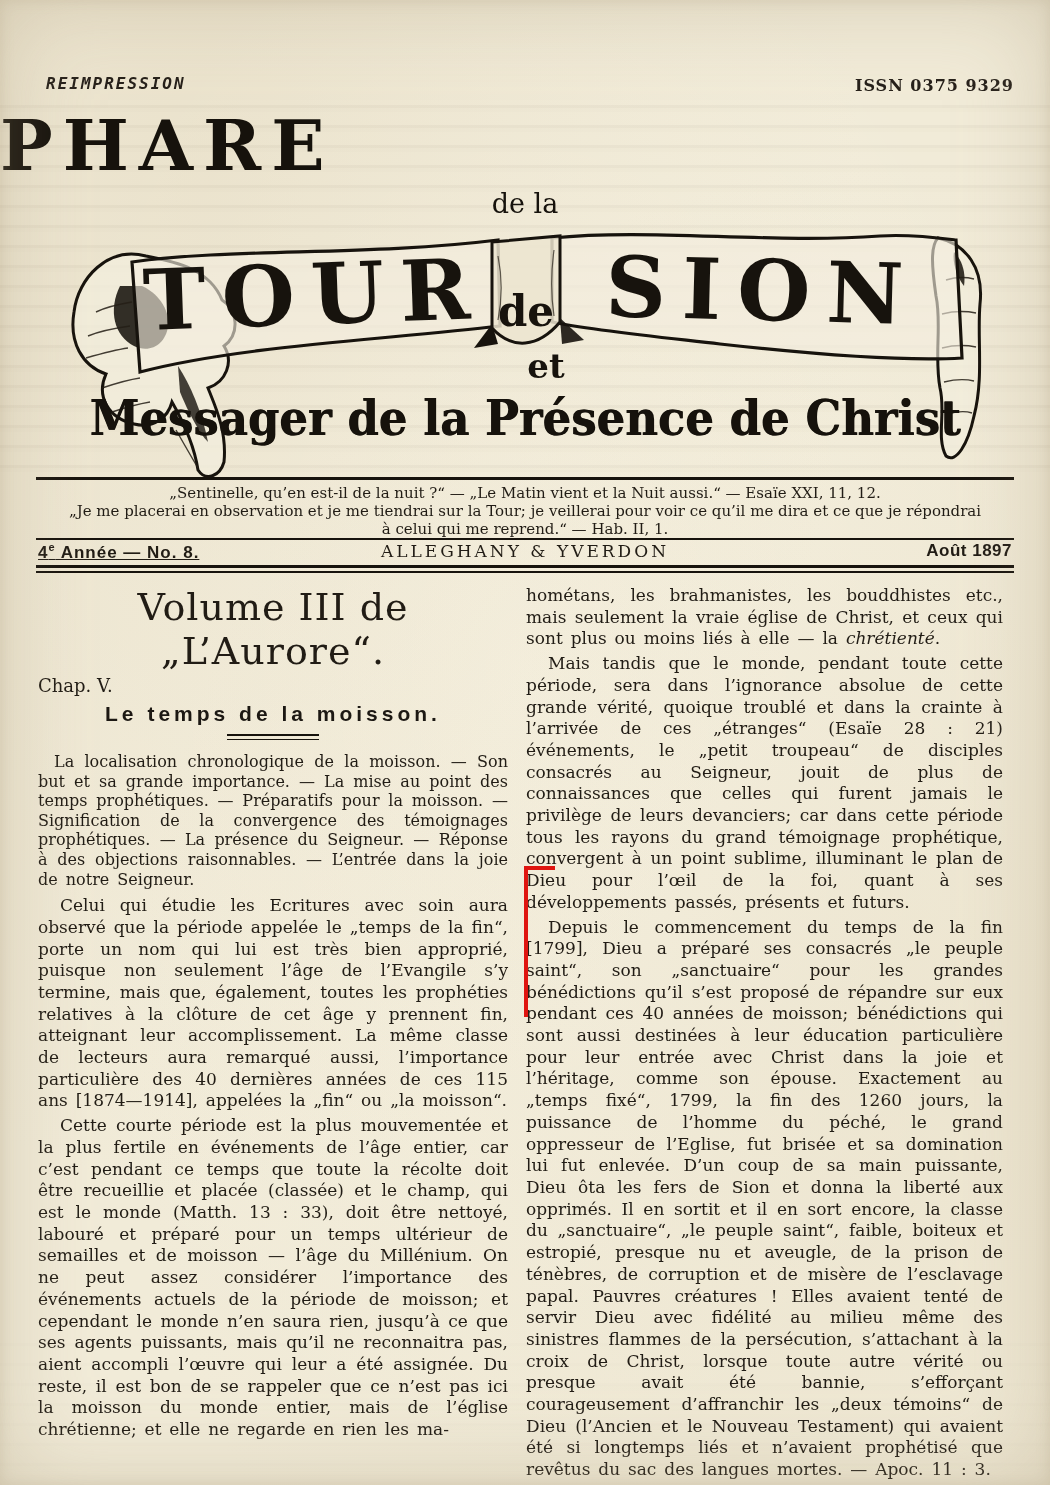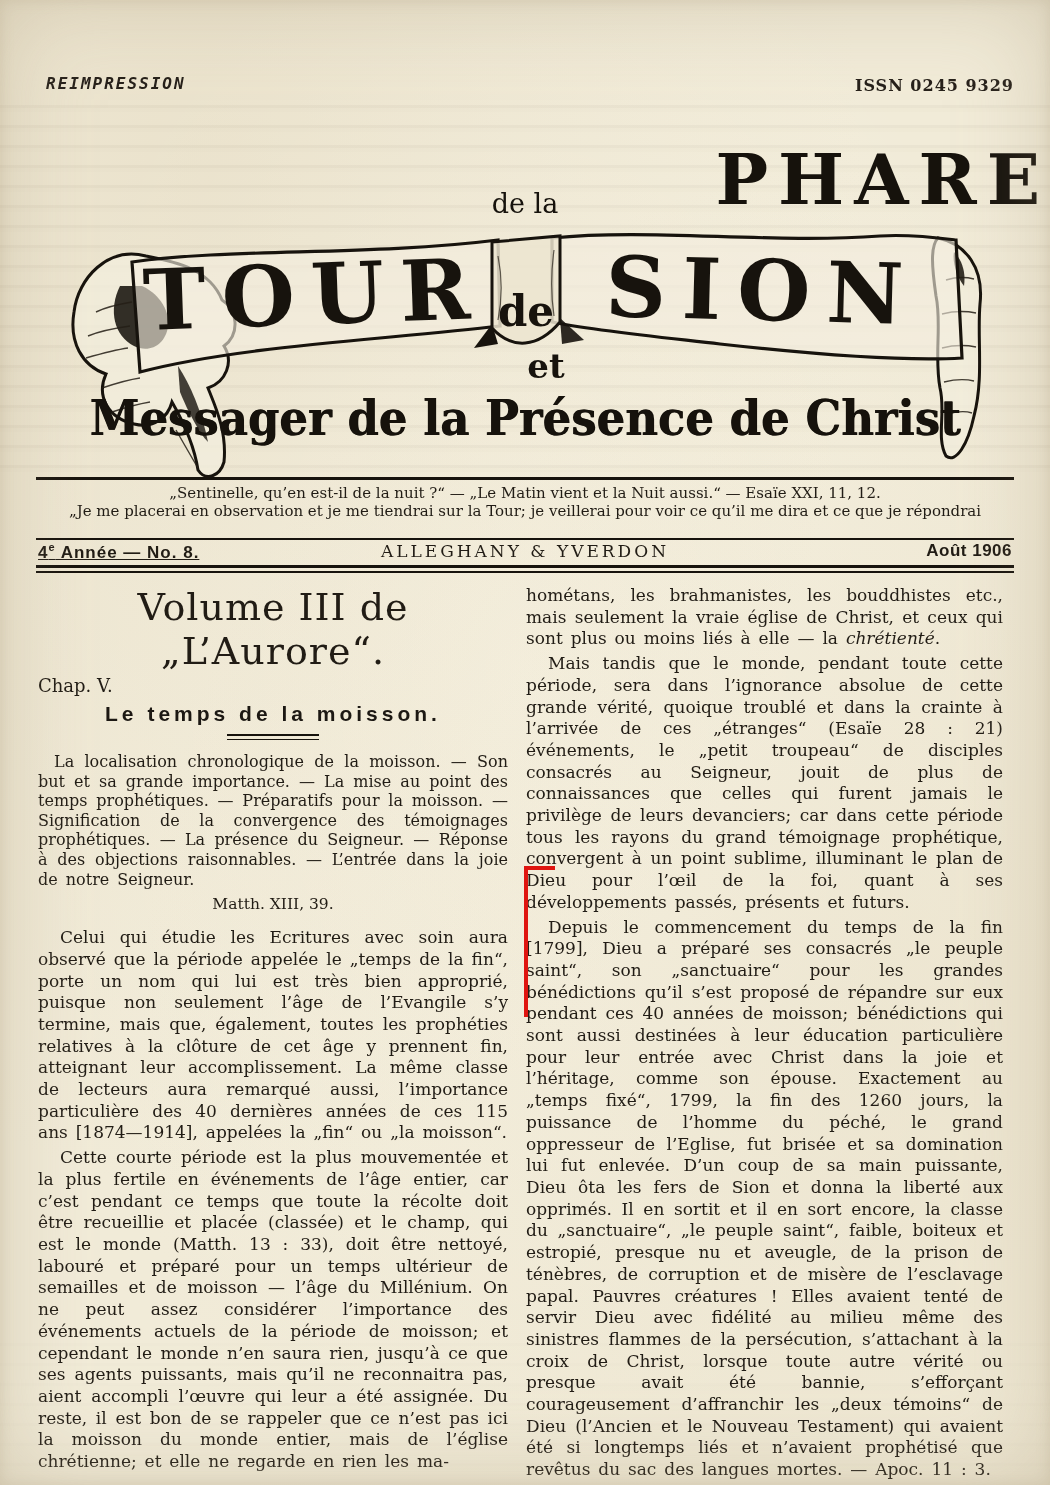--- a/index.html
+++ b/index.html
@@ -16,22 +16,22 @@
   #page::after{content:"";position:absolute;inset:0;pointer-events:none;
     box-shadow:inset 0 0 90px rgba(167,152,120,.38), inset 0 0 14px rgba(167,152,120,.25);}
   .bleed{position:absolute;pointer-events:none;opacity:.55;filter:blur(.6px);
     background:repeating-linear-gradient(180deg, rgba(0,0,0,0) 0 13px, rgba(120,106,88,.10) 13px 16px, rgba(140,126,106,.04) 16px 20px);}
   .abs{position:absolute;}
   
   .reprint{left:46px;top:74px;font-family:"DejaVu Sans Mono","Liberation Mono",monospace;
     font-style:italic;font-weight:bold;font-size:16px;letter-spacing:2px;color:#26201a;}
   .issn{right:36px;top:76px;font-size:16px;font-weight:bold;letter-spacing:1px;color:#26201a;}
   
-  .phare{left:0;top:104px;width:100%;text-align:right;font-size:70px;font-weight:bold;
-    letter-spacing:10px;color:#16120c;margin-top:34px;}
+  .phare{left:0;top:104px;width:100%;text-align:left;font-size:70px;font-weight:bold;
+    letter-spacing:10px;color:#16120c;}
   .dela{left:0;top:188px;width:100%;text-align:center;font-size:27px;font-weight:normal;color:#16120c;}
   .banner{left:50px;top:216px;width:950px;height:312px;pointer-events:none;}
   .messenger{left:0;top:392px;width:100%;text-align:center;font-size:45px;font-weight:bold;
     color:#16120c;letter-spacing:0px;text-shadow:.7px 0 0 #16120c;transform:scaleY(1.08);}
   
   .rule{left:36px;width:978px;background:#17130d;}
   .r1{top:477px;height:3px;}
   .r2{top:538px;height:2px;}
   .r3{top:565px;height:3px;}
   .r4{top:571px;height:2px;}
@@ -69,21 +69,21 @@
 </style>
 </head>
 <body>
 
 <div id="page">
 
   <div class="bleed" style="left:0;top:92px;width:1050px;height:390px;"></div>
   <div class="bleed" style="left:0;top:1330px;width:1050px;height:150px;opacity:.18;"></div>
 
   <div class="abs reprint">REIMPRESSION</div>
-  <div class="abs issn">ISSN 0245 9329</div>
+  <div class="abs issn">ISSN 0375 9329</div>
 
   <div class="abs phare">PHARE</div>
   <div class="abs dela">de la</div>
 
   <svg class="abs banner" viewBox="0 0 950 312">
 
     <g>
       <path d="M96,40 C58,30 28,62 24,96 C19,126 32,150 56,158 C46,180 58,202 84,208
                C104,213 118,201 122,186 C130,200 144,228 148,254 C156,266 170,260 174,246
                C177,216 166,192 158,172 C176,166 184,146 174,130 C190,118 188,94 172,84
@@ -130,40 +130,40 @@
     <text x="496" y="162" font-size="34" text-anchor="middle">et</text>
   </svg>
 
   <div class="abs messenger">Messager de la Présence de Christ</div>
 
   <div class="abs rule r1"></div>
 
   <div class="abs epigraph">
     <div>„Sentinelle, qu’en est-il de la nuit ?“ — „Le Matin vient et la Nuit aussi.“ — Esaïe XXI, 11, 12.</div>
     <div>„Je me placerai en observation et je me tiendrai sur la Tour; je veillerai pour voir ce qu’il me dira et ce que je répondrai</div>
+    <div>à celui qui me reprend.“ — Hab. II, 1.</div>
   </div>
 
   <div class="abs rule r2"></div>
 
   <div class="abs issuebar">
     <div class="vol"><span>4</span><sup>e</sup><span> Année — No. 8.</span></div>
     <div class="place">ALLEGHANY &amp; YVERDON</div>
-    <div class="date">Août 1906</div>
+    <div class="date">Août 1897</div>
   </div>
 
   <div class="abs rule r3"></div>
   <div class="abs rule r4"></div>
 
   <div class="col col-left">
     <div class="art-title">Volume III de „L’Aurore“.</div>
     <div class="chap">Chap. V.</div>
     <div class="sect">Le temps de la moisson.</div>
     <div class="sect-rule"></div>
     <p class="summary">La localisation chronologique de la moisson. — Son but et sa grande importance. — La mise au point des temps prophétiques. — Préparatifs pour la moisson. — Signification de la convergence des témoignages prophétiques. — La présence du Seigneur. — Réponse à des objections raisonnables. — L’entrée dans la joie de notre Seigneur.</p>
-    <div class="verse-ref">Matth. XIII, 39.</div>
     <p class="bodypara">Celui qui étudie les Ecritures avec soin aura observé que la période appelée le „temps de la fin“, porte un nom qui lui est très bien approprié, puisque non seulement l’âge de l’Evangile s’y termine, mais que, également, toutes les prophéties relatives à la clôture de cet âge y prennent fin, atteignant leur accomplissement. La même classe de lecteurs aura remarqué aussi, l’importance particulière des 40 dernières années de ces 115 ans [1874—1914], appelées la „fin“ ou „la moisson“.</p>
     <p class="bodypara">Cette courte période est la plus mouvementée et la plus fertile en événements de l’âge entier, car c’est pendant ce temps que toute la récolte doit être recueillie et placée (classée) et le champ, qui est le monde (Matth. 13 : 33), doit être nettoyé, labouré et préparé pour un temps ultérieur de semailles et de moisson — l’âge du Millénium. On ne peut assez considérer l’importance des événements actuels de la période de moisson; et cependant le monde n’en saura rien, jusqu’à ce que ses agents puissants, mais qu’il ne reconnaitra pas, aient accompli l’œuvre qui leur a été assignée. Du reste, il est bon de se rappeler que ce n’est pas ici la moisson du monde entier, mais de l’église chrétienne; et elle ne regarde en rien les ma-</p>
   </div>
 
   <div class="col col-right">
     <p class="bodypara noindent"><span>hométans, les brahmanistes, les bouddhistes etc., mais seulement la vraie église de Christ, et ceux qui sont plus ou moins liés à elle — la </span><span class="ital">chrétienté</span><span>.</span></p>
     <p class="bodypara">Mais tandis que le monde, pendant toute cette période, sera dans l’ignorance absolue de cette grande vérité, quoique troublé et dans la crainte à l’arrivée de ces „étranges“ (Esaïe 28 : 21) événements, le „petit troupeau“ de disciples consacrés au Seigneur, jouit de plus de connaissances que celles qui furent jamais le privilège de leurs devanciers; car dans cette période tous les rayons du grand témoignage prophétique, convergent à un point sublime, illuminant le plan de Dieu pour l’œil de la foi, quant à ses développements passés, présents et futurs.</p>
     <p class="bodypara">Depuis le commencement du temps de la fin [1799], Dieu a préparé ses consacrés „le peuple saint“, son „sanctuaire“ pour les grandes bénédictions qu’il s’est proposé de répandre sur eux pendant ces 40 années de moisson; bénédictions qui sont aussi destinées à leur éducation particulière pour leur entrée avec Christ dans la joie et l’héritage, comme son épouse. Exactement au „temps fixé“, 1799, la fin des 1260 jours, la puissance de l’homme du péché, le grand oppresseur de l’Eglise, fut brisée et sa domination lui fut enlevée. D’un coup de sa main puissante, Dieu ôta les fers de Sion et donna la liberté aux opprimés. Il en sortit et il en sort encore, la classe du „sanctuaire“, „le peuple saint“, faible, boiteux et estropié, presque nu et aveugle, de la prison de ténèbres, de corruption et de misère de l’esclavage papal. Pauvres créatures ! Elles avaient tenté de servir Dieu avec fidélité au milieu même des sinistres flammes de la persécution, s’attachant à la croix de Christ, lorsque toute autre vérité ou presque avait été bannie, s’efforçant courageusement d’affranchir les „deux témoins“ de Dieu (l’Ancien et le Nouveau Testament) qui avaient été si longtemps liés et n’avaient prophétisé que revêtus du sac des langues mortes. — Apoc. 11 : 3.</p>
   </div>
 

